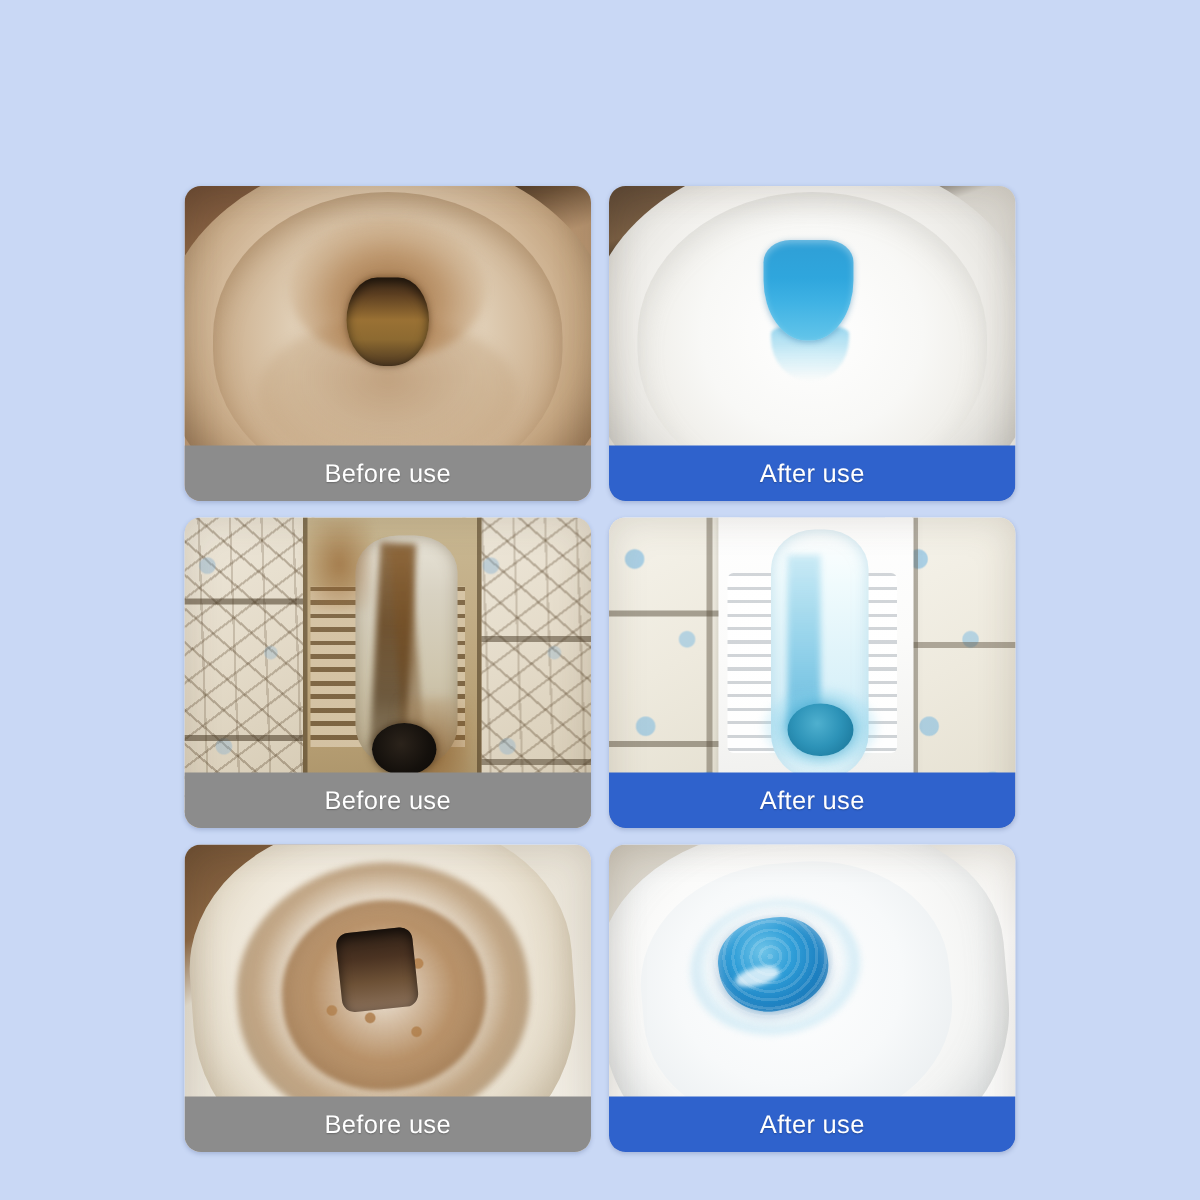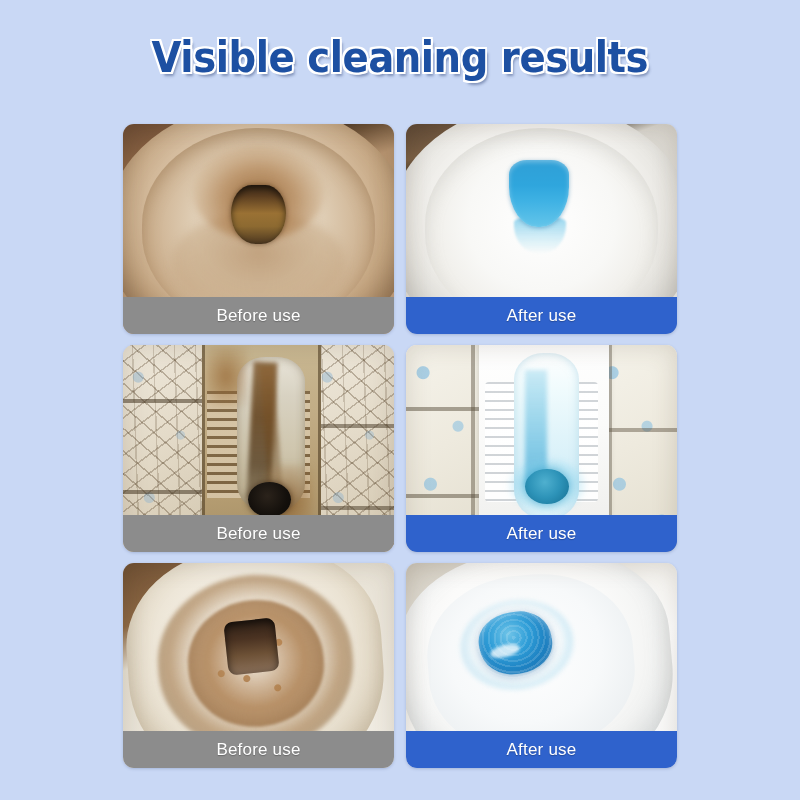--- a/index.html
+++ b/index.html
@@ -384,23 +384,20 @@
     left:0; top:0; right:0; bottom:0;
     box-shadow: inset 0 0 26px rgba(70,55,35,0.18);
     pointer-events: none;
   }
 </style>
 </head>
 <body>
 
 <div id="page">
 
-  <div id="title-area">
-    <span id="page-title">Visible cleaning results</span>
-  </div>
 
   <div id="grid">
 
     <div class="card">
       <div class="photo p1l">
         <div class="layer seatOuter"></div>
         <div class="layer rim"></div>
         <div class="layer stainB"></div>
         <div class="layer stainA"></div>
         <div class="layer hole"></div>

